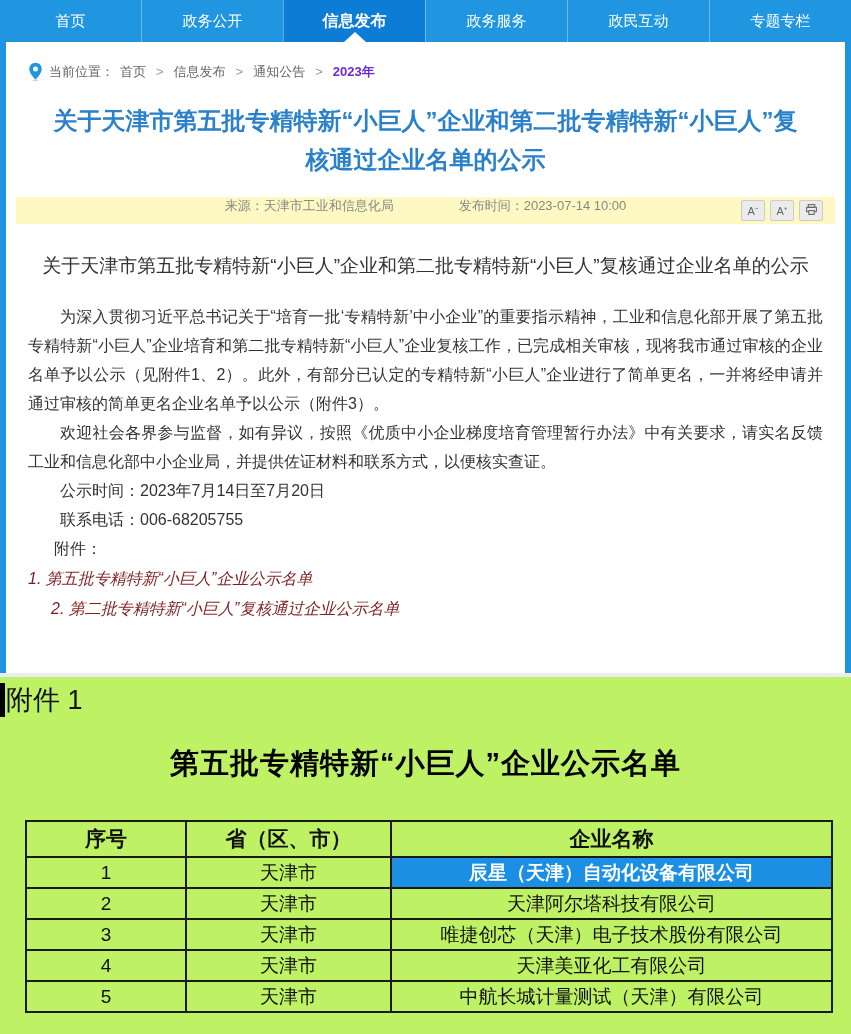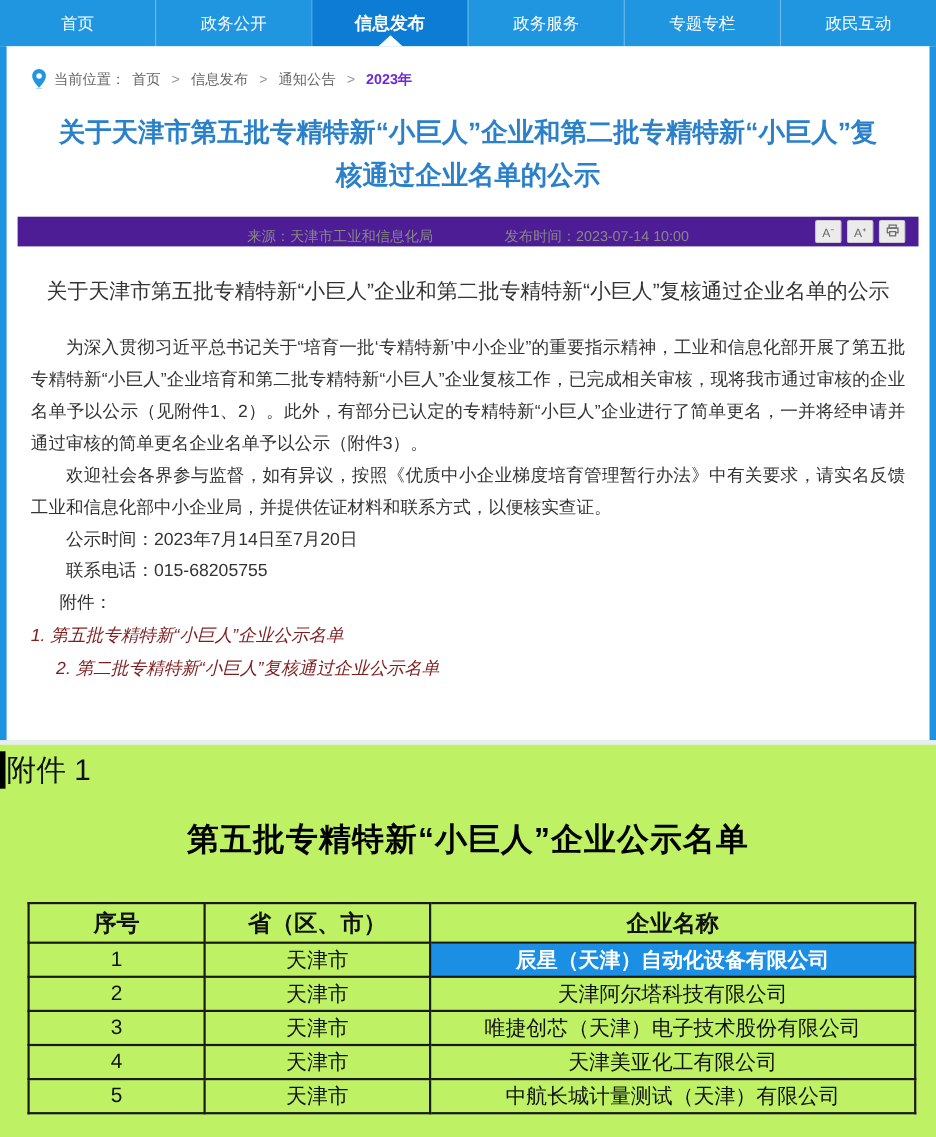--- a/index.html
+++ b/index.html
@@ -23,22 +23,22 @@
   .breadcrumb { padding: 20px 1px 0 22px; font-size: 13px; color: #666;
     display: flex; align-items: center; gap: 6px; }
   .breadcrumb .sep { color: #999; margin: 0 4px; }
   .breadcrumb a.crumb { color: #666; text-decoration: none; cursor: pointer; }
   .breadcrumb .current { color: #6d28d9; font-weight: bold; }
   .pin-icon { width: 15px; height: 19px; display: inline-block; }
 
   .main-title { margin-top: 20px; padding: 0 38px; text-align: center;
     color: #2b80ca; font-size: 24px; font-weight: bold; line-height: 39px; }
 
-  .meta-bar { margin: 18px 10px 0; height: 27px; background: #4c1d95;
-    display: flex; align-items: flex-end; justify-content: center; gap: 65px;
+  .meta-bar { margin: 18px 10px 0; height: 27px; background: #fef9c3;
+    display: flex; align-items: flex-start; justify-content: center; gap: 65px;
     font-size: 13px; color: #888; position: relative; }
   .meta-tools { position: absolute; right: 12px; top: 3px; display: flex; gap: 5px; }
   .tool-btn { min-width: 24px; height: 21px; background: #ebebeb; border: 1px solid #ccc;
     border-radius: 2px; color: #666; font-size: 11px; display: flex;
     align-items: center; justify-content: center; cursor: pointer; padding: 0 3px; }
 
   .subtitle { margin-top: 26px; padding: 0 18px; text-align: center;
     color: #333; font-size: 19px; line-height: 31px; }
 
   .body-text { padding: 0 22px; color: #333; font-size: 16px; }
@@ -69,22 +69,22 @@
   td.highlight { background: #1a8fe3; color: #fff !important; font-weight: bold; }
 </style>
 </head>
 <body>
 
 <div class="nav">
   <div class="nav-tab">首页</div>
   <div class="nav-tab">政务公开</div>
   <div class="nav-tab active">信息发布</div>
   <div class="nav-tab">政务服务</div>
+  <div class="nav-tab">政民互动</div>
   <div class="nav-tab">专题专栏</div>
-  <div class="nav-tab">政民互动</div>
   <div class="nav-arrow"></div>
 </div>
 
 <div class="page-band">
   <div class="article-box">
 
     <div class="breadcrumb">
       <span class="pin-icon">
         <svg viewBox="0 0 24 30" width="15" height="19">
           <path d="M12 1C6.5 1 2 5.5 2 11c0 7.4 10 17 10 17s10-9.6 10-17C22 5.5 17.5 1 12 1z" fill="#2196e0"></path>
@@ -121,21 +121,21 @@
         </span>
       </span>
     </div>
 
     <div class="subtitle">关于天津市第五批专精特新“小巨人”企业和第二批专精特新“小巨人”复核通过企业名单的公示</div>
 
     <div class="body-text">
       <p class="first">为深入贯彻习近平总书记关于“培育一批‘专精特新’中小企业”的重要指示精神，工业和信息化部开展了第五批专精特新“小巨人”企业培育和第二批专精特新“小巨人”企业复核工作，已完成相关审核，现将我市通过审核的企业名单予以公示（见附件1、2）。此外，有部分已认定的专精特新“小巨人”企业进行了简单更名，一并将经申请并通过审核的简单更名企业名单予以公示（附件3）。</p>
       <p>欢迎社会各界参与监督，如有异议，按照《优质中小企业梯度培育管理暂行办法》中有关要求，请实名反馈工业和信息化部中小企业局，并提供佐证材料和联系方式，以便核实查证。</p>
       <div class="info-line">公示时间：2023年7月14日至7月20日</div>
-      <div class="info-line">联系电话：015-68205755</div>
+      <div class="info-line">联系电话：006-68205755</div>
 
       <div class="attachments">
         <span class="att-label">附件：</span>
         <span class="att-items">
           <a class="att-item">1. 第五批专精特新“小巨人”企业公示名单</a>
           <a class="att-item shifted">2. 第二批专精特新“小巨人”复核通过企业公示名单</a>
         </span>
       </div>
     </div>
 

